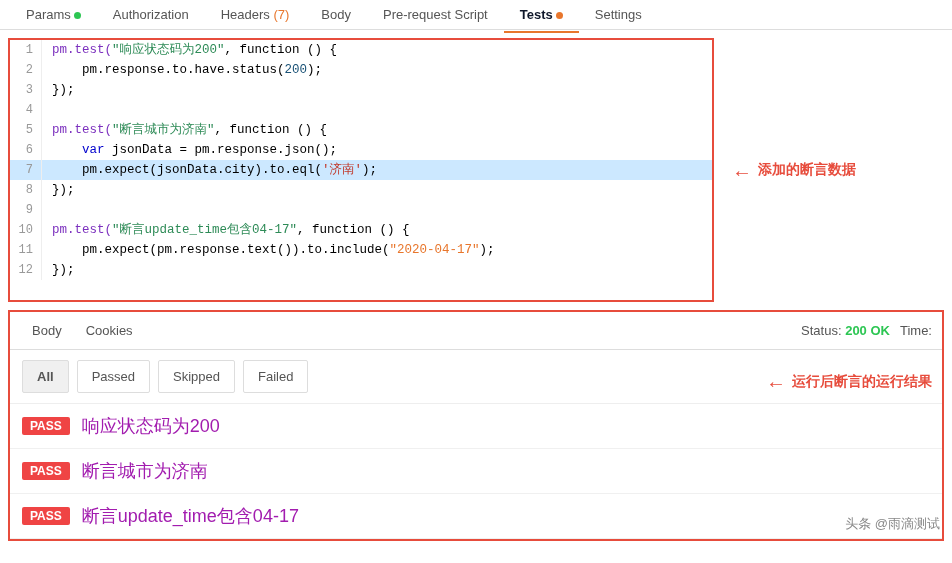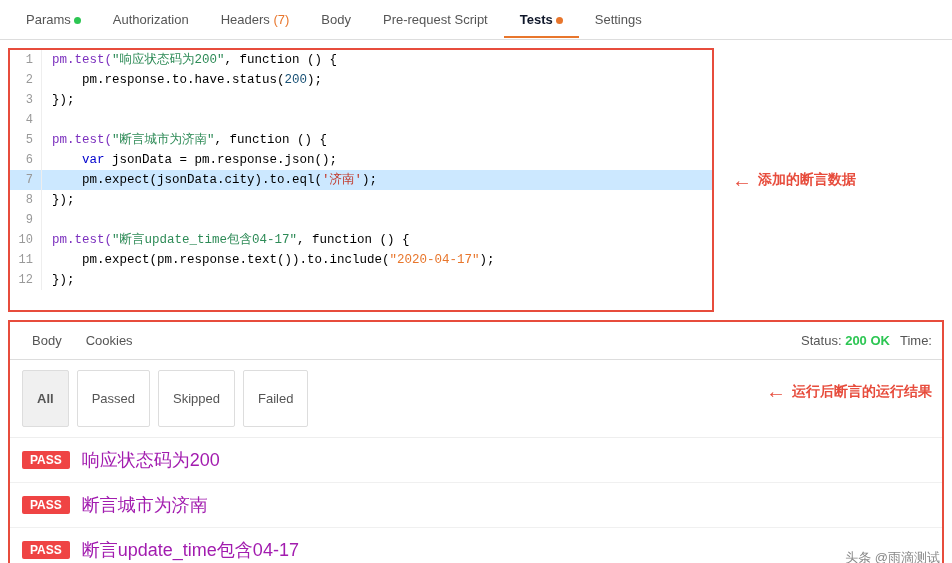--- a/index.html
+++ b/index.html
@@ -12,21 +12,21 @@
       overflow: hidden;
     }
 
     
     .tab-bar {
       display: flex;
       align-items: center;
       border-bottom: 1px solid #ddd;
       background: #fff;
       padding: 0 10px;
-      height: 40px;
+      height: 30px;
     }
     .tab-item {
       padding: 10px 16px;
       cursor: pointer;
       color: #555;
       font-size: 13px;
       position: relative;
       white-space: nowrap;
     }
     .tab-item.active {
@@ -171,21 +171,21 @@
     }
 
     
     .filter-bar {
       display: flex;
       gap: 8px;
       padding: 10px 12px;
       border-bottom: 1px solid #eee;
     }
     .filter-btn {
-      padding: 20px 14px;
+      padding: 8px 14px;
       border: 1px solid #ddd;
       background: #fff;
       border-radius: 2px;
       cursor: pointer;
       font-size: 13px;
       color: #555;
     }
     .filter-btn.active {
       background: #f0f0f0;
       font-weight: bold;

